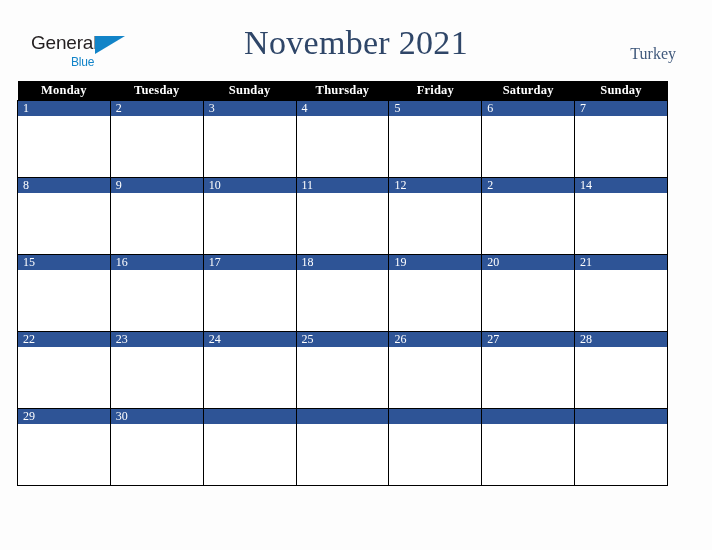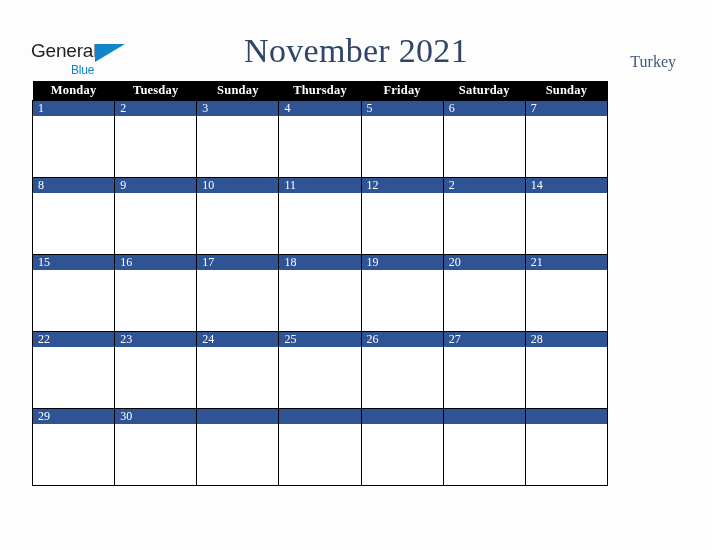--- a/index.html
+++ b/index.html
@@ -12,21 +12,21 @@
     background: #fdfdfd;
     font-family: "Liberation Serif", serif;
     overflow: hidden;
     position: relative;
   }
 
   
   .page-header {
     position: absolute;
     left: 0;
-    top: 8px;
+    top: 0;
     width: 700px;
     height: 81px;
   }
 
   .logo {
     position: absolute;
     left: 31px;
     top: 33px;
     width: 104px;
     height: 40px;
@@ -82,23 +82,23 @@
     top: 45px;
     font-family: "Liberation Serif", serif;
     font-size: 16px;
     color: #40597c;
     margin-left: 40px;
   }
 
   
   .calendar {
     position: absolute;
-    left: 32px;
+    left: 17px;
     top: 81px;
-    width: 576px;
+    width: 651px;
     border-collapse: collapse;
     table-layout: fixed;
   }
   .calendar th {
     background: #000000;
     color: #ffffff;
     font-family: "Liberation Serif", serif;
     font-size: 12.5px;
     font-weight: bold;
     height: 19px;

